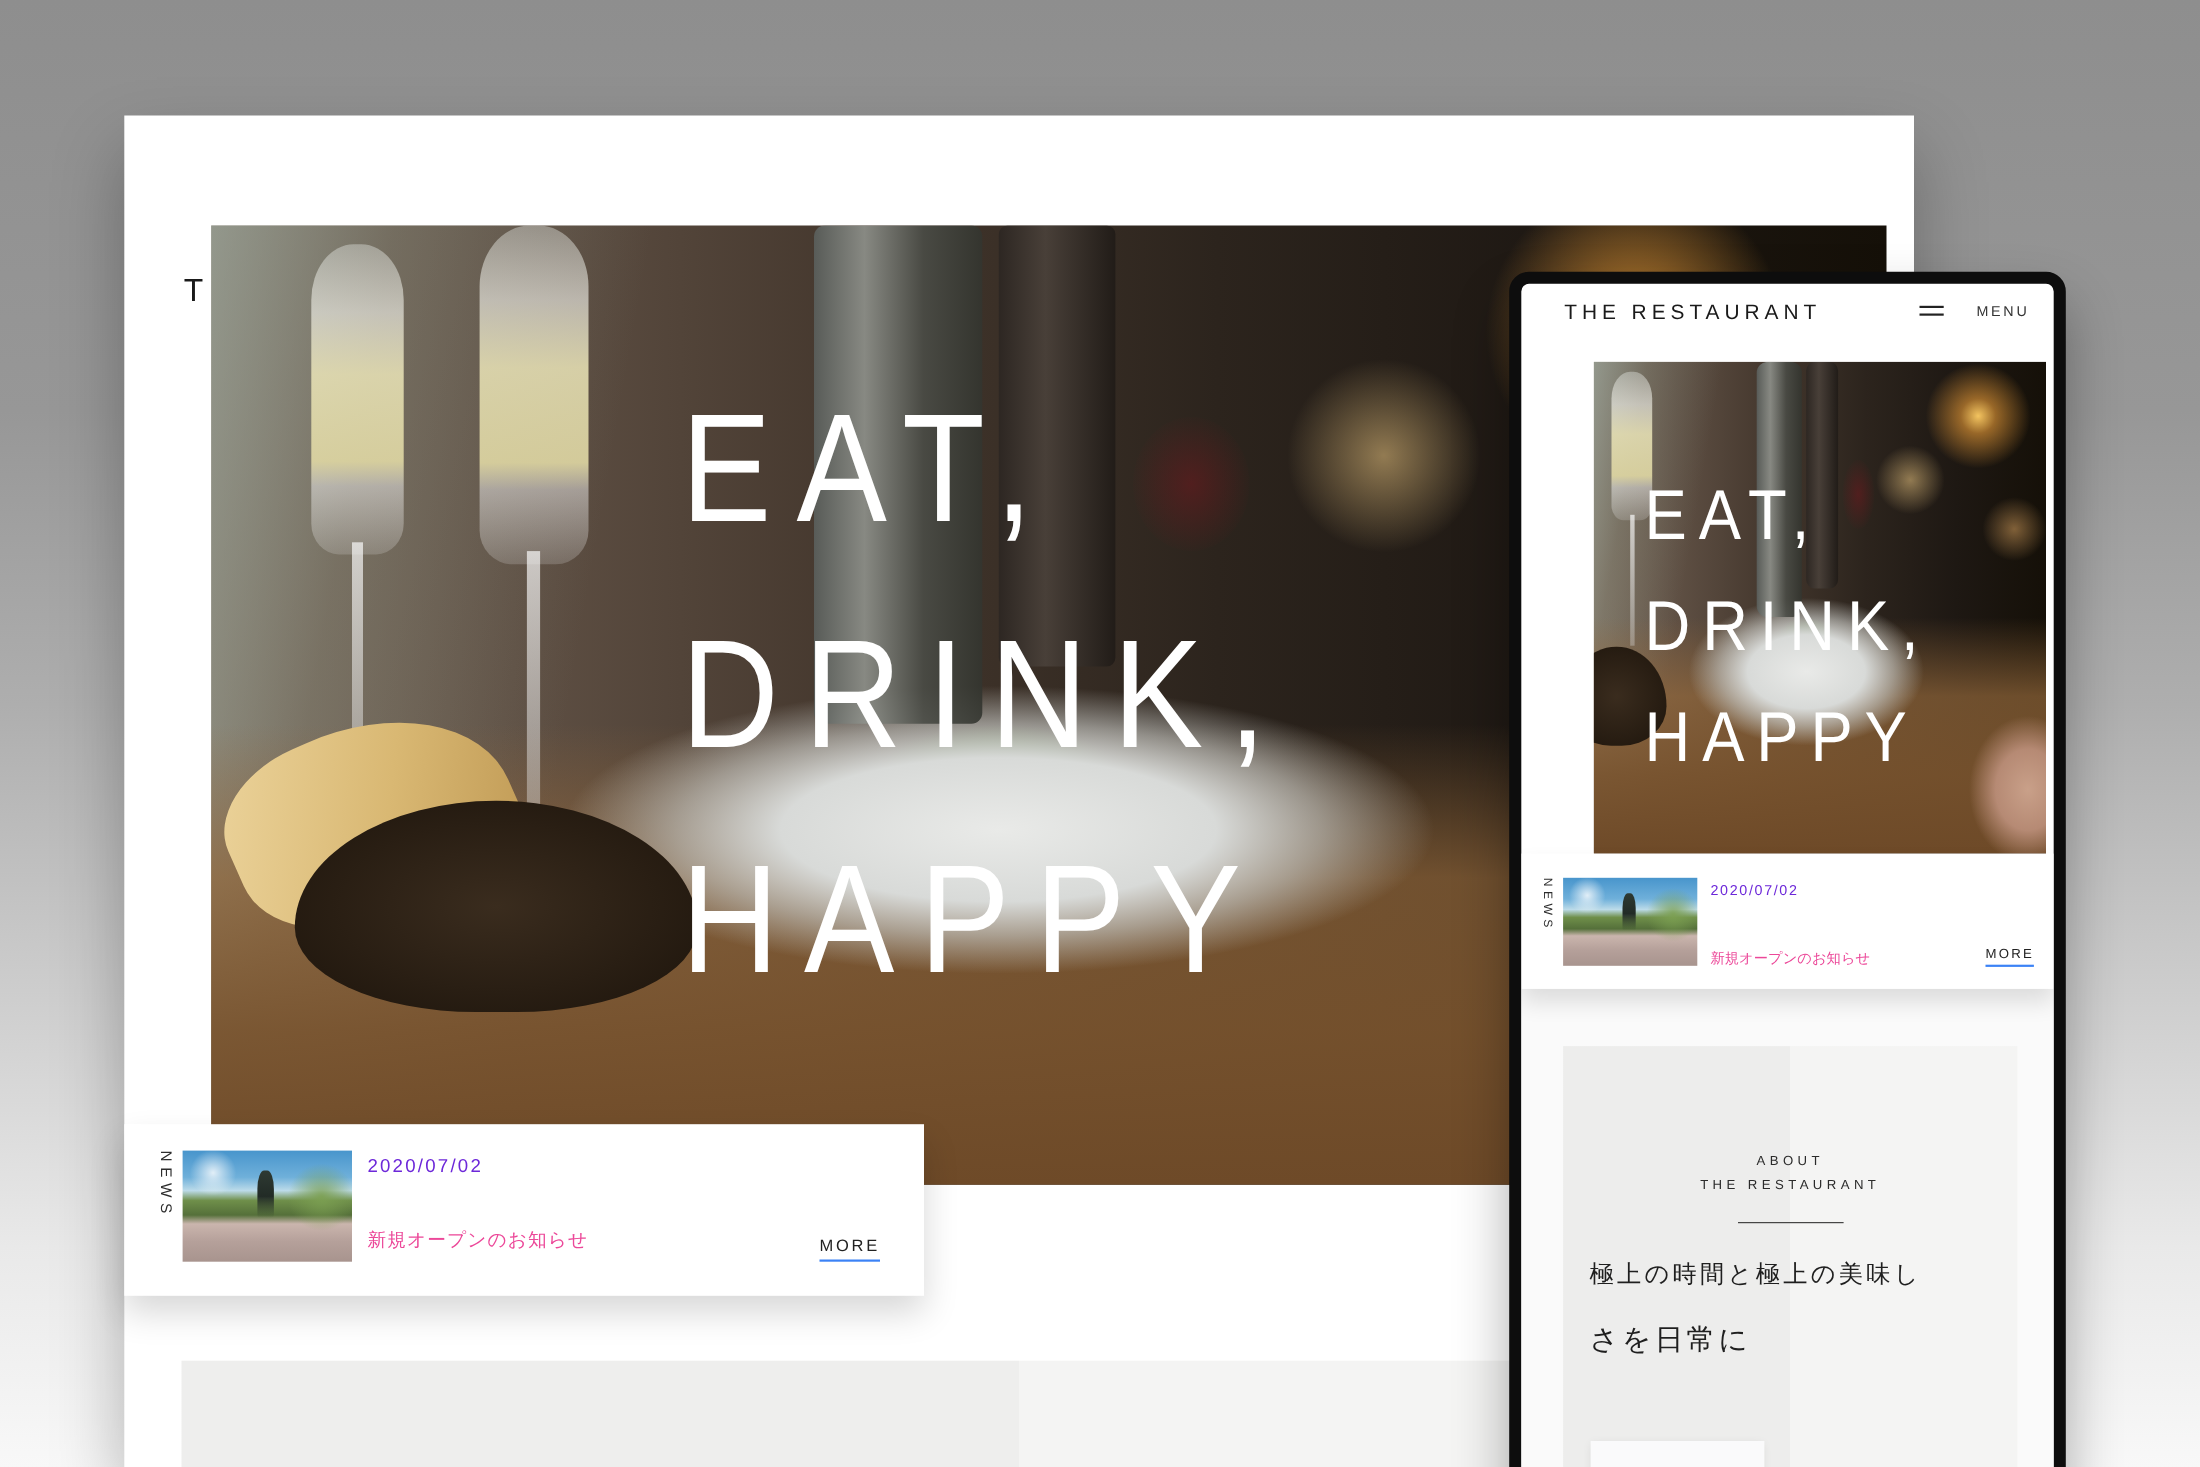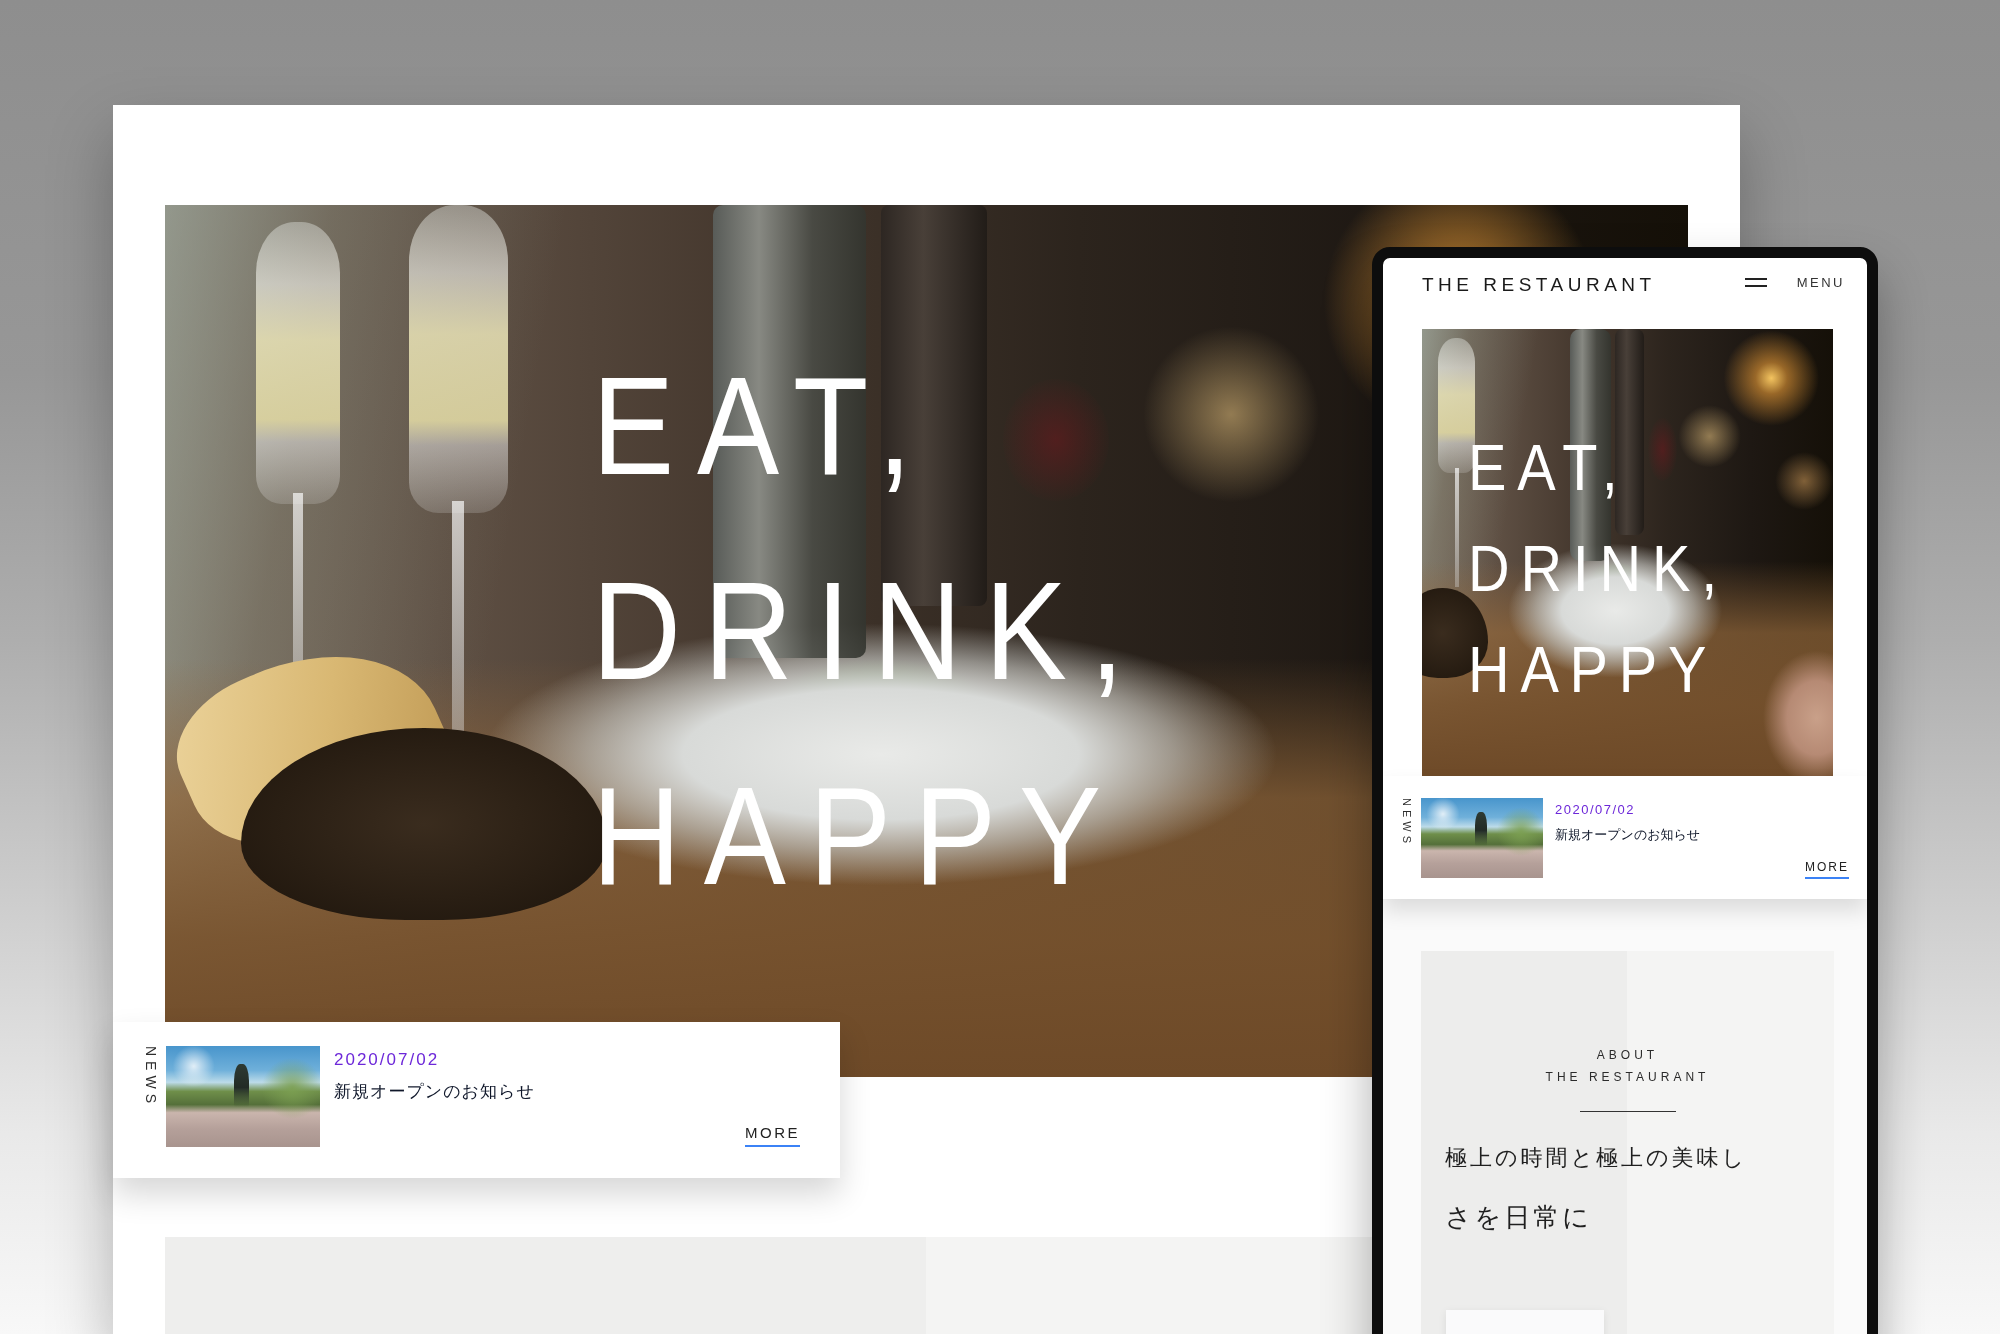--- a/index.html
+++ b/index.html
@@ -26,20 +26,21 @@
       radial-gradient(circle at 85% 11%, rgba(255,205,100,.95) 0%, rgba(255,170,60,.55) 3%, rgba(255,170,60,0) 9%),
       radial-gradient(circle at 70% 24%, rgba(255,215,140,.5) 0%, rgba(255,215,140,0) 7%),
       radial-gradient(circle at 93% 34%, rgba(255,190,110,.45) 0%, rgba(255,190,110,0) 6%),
       radial-gradient(ellipse 26% 15% at 47% 63%, #e9eae8 0%, #d8dad8 50%, rgba(195,196,192,.65) 74%, rgba(195,196,192,0) 100%),
       radial-gradient(ellipse 7% 5% at 47% 57%, #4e6b2e 0%, #3c531f 60%, rgba(60,83,31,0) 100%),
       radial-gradient(ellipse 9% 4% at 47% 62%, #9c5a22 0%, rgba(130,64,20,.85) 55%, rgba(130,64,20,0) 100%),
       radial-gradient(ellipse 13% 15% at 96% 87%, #c9a089 0%, #b68a74 55%, rgba(182,138,116,0) 100%),
       linear-gradient(180deg, rgba(0,0,0,0) 52%, rgba(146,103,58,.7) 68%, rgba(122,84,46,.92) 84%, #6e4a28 100%),
       linear-gradient(100deg, rgba(170,195,188,.5) 0%, rgba(140,155,142,.28) 10%, rgba(140,155,142,0) 24%),
       linear-gradient(90deg, #7c6c5c 0%, #5f5044 18%, #45382e 38%, #2c241d 60%, #1e1813 80%, #151008 100%);
+    margin-left: 27px;
   }
   .flute { position:absolute; }
   .flute .bowl { position:absolute; left:0; top:0; width:100%; height:52%;
     background:linear-gradient(180deg, rgba(236,240,236,.38) 0%, rgba(250,250,242,.6) 22%, rgba(235,229,184,.85) 42%, rgba(224,216,164,.9) 70%, rgba(255,255,255,.45) 78%, rgba(230,230,230,.2) 100%);
     border-radius:46% 46% 30% 30% / 18% 18% 10% 10%; }
   .flute .stem { position:absolute; left:44%; top:50%; width:12%; height:46%;
     background:linear-gradient(180deg, rgba(250,250,250,.7), rgba(220,220,220,.35)); }
   .bottle-a { left:36%; top:0; width:10%; height:52%; border-radius:10px; opacity:.9;
     background:linear-gradient(90deg,#5a5f5c 0%,#8f928c 30%,#4a4c46 65%,#33352f 100%); }
   .bottle-b { left:47%; top:0; width:7%; height:46%; border-radius:8px;
@@ -64,21 +65,21 @@
   .d-news .thumb { left:53px; top:24px; width:154px; height:101px; }
   .thumb-photo { position:absolute; overflow:hidden;
     background:
       radial-gradient(circle at 82% 42%, rgba(124,160,82,.9) 0%, rgba(124,160,82,0) 22%),
       radial-gradient(circle at 18% 20%, rgba(255,255,255,.8) 0%, rgba(255,255,255,0) 14%),
       linear-gradient(180deg,#4895cc 0%,#6fb0da 24%,#bcdbe9 36%,#6f8f4a 45%,#55703a 58%,#cab5ad 66%,#b5a09a 82%,#a8948e 100%); }
   .umbrella { position:absolute; left:44%; top:18%; width:10%; height:42%;
     background:linear-gradient(180deg,#2e3a33 0%,#222b26 55%, rgba(34,43,38,0) 100%); border-radius:40% 40% 10% 10%; }
   .news-date { color:#6d28d9; }
   .d-news .news-date { left:221px; top:28px; font-size:17px; letter-spacing:2px; }
-  .news-title { color:#0f172a; }
+  .news-title { color:#ec4899;margin-top:36px; }
   .d-news .news-title { left:221px; top:58px; font-size:17px; letter-spacing:1px; }
   .more-link { color:#222; border-bottom:2px solid #3b82f6; padding-bottom:4px; cursor:pointer; }
   .d-news .more-link { right:40px; top:102px; font-size:15px; letter-spacing:2.5px; }
 
   
   .d-about { left:52px; top:1132px; width:1523px; height:97px;
     background:linear-gradient(90deg,#eeeeed 0%,#eeeeed 50%,#f4f4f3 50%,#f4f4f3 100%); }
 
   
   .phone { left:1372px; top:247px; width:506px; height:1150px; background:#fff;

